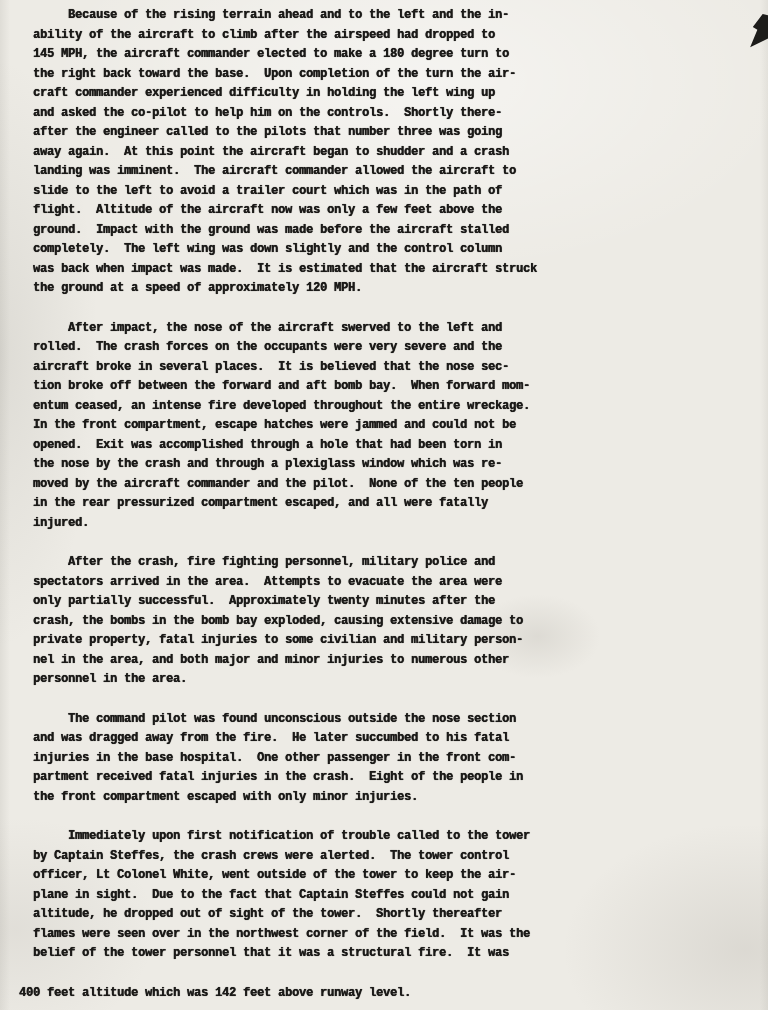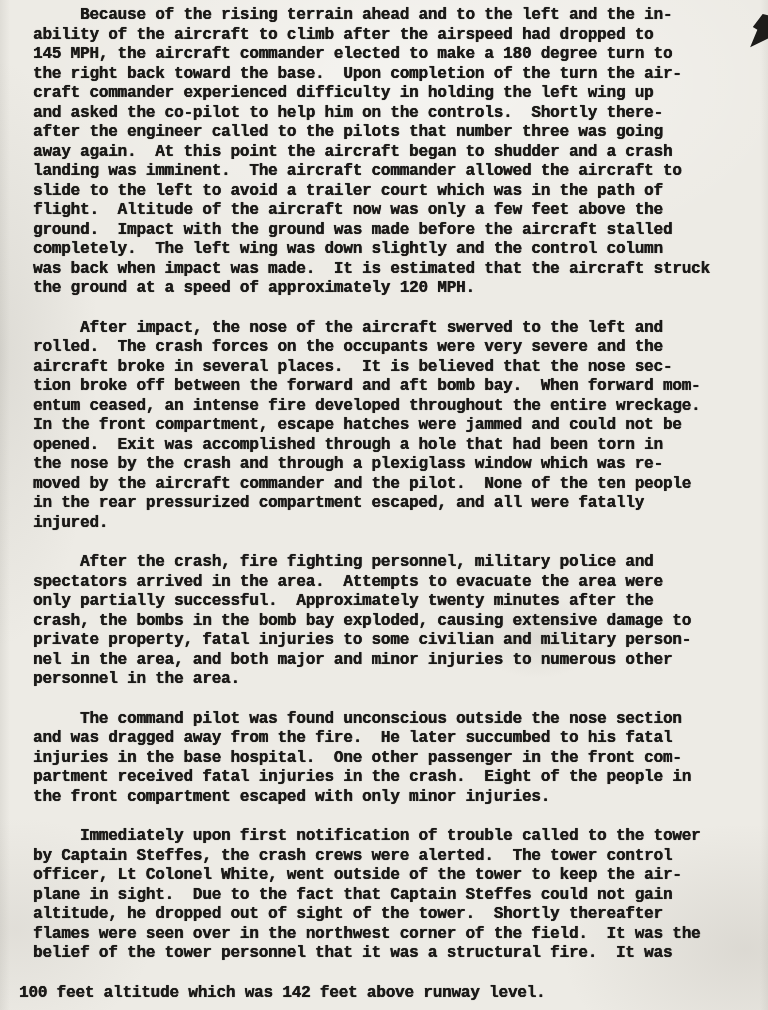--- a/index.html
+++ b/index.html
@@ -26,21 +26,21 @@
     inset: 0;
   }
   .text-block {
     position: absolute;
     top: 6px;
     left: 33px;
     width: 725px;
   }
   p.typed {
     margin: 0 0 20px 0;
-    font-size: 16px;
+    font-size: 12px;
     line-height: 19.5px;
     font-weight: bold;
     color: #1b1a18;
     white-space: pre;
     letter-spacing: -0.2px;
     
     text-shadow:
       0 0 0.7px rgba(15,14,12,0.95),
       0.4px 0.4px 0.6px rgba(30,28,25,0.55);
   }
@@ -123,16 +123,16 @@
 injuries in the base hospital.  One other passenger in the front com-
 partment received fatal injuries in the crash.  Eight of the people in
 the front compartment escaped with only minor injuries.</p>
     <p class="typed">     Immediately upon first notification of trouble called to the tower
 by Captain Steffes, the crash crews were alerted.  The tower control
 officer, Lt Colonel White, went outside of the tower to keep the air-
 plane in sight.  Due to the fact that Captain Steffes could not gain
 altitude, he dropped out of sight of the tower.  Shortly thereafter
 flames were seen over in the northwest corner of the field.  It was the
 belief of the tower personnel that it was a structural fire.  It was</p>
-    <p class="typed footer">100 feet altitude which was 142 feet above runway level.</p>
+    <p class="typed footer">400 feet altitude which was 142 feet above runway level.</p>
   </div>
 
 </div>
 
 </body></html>

